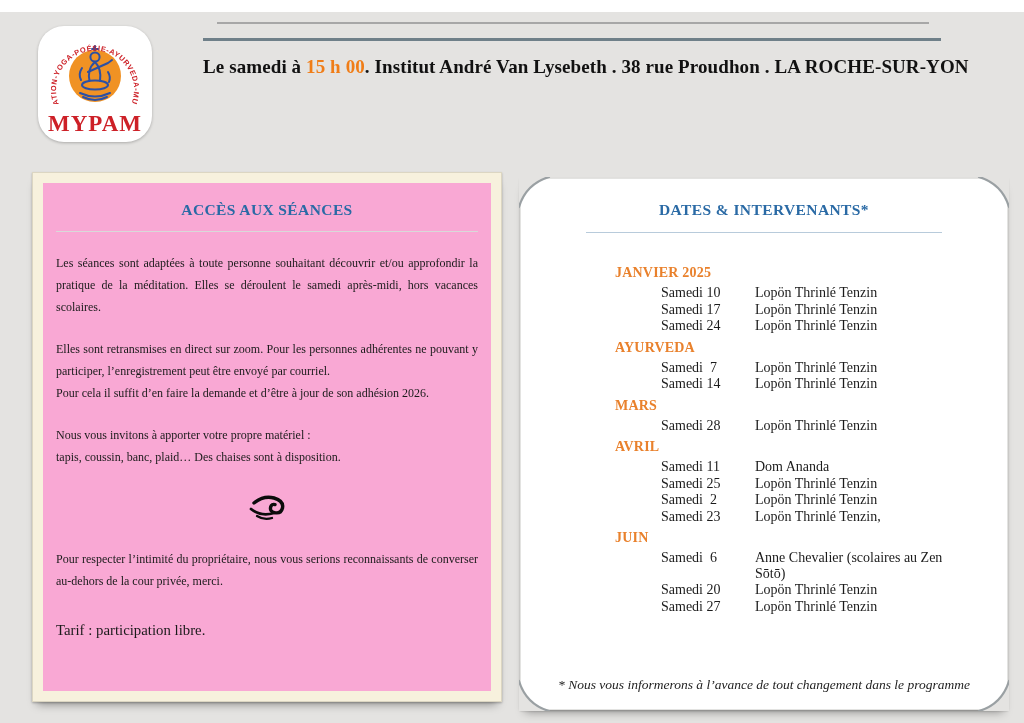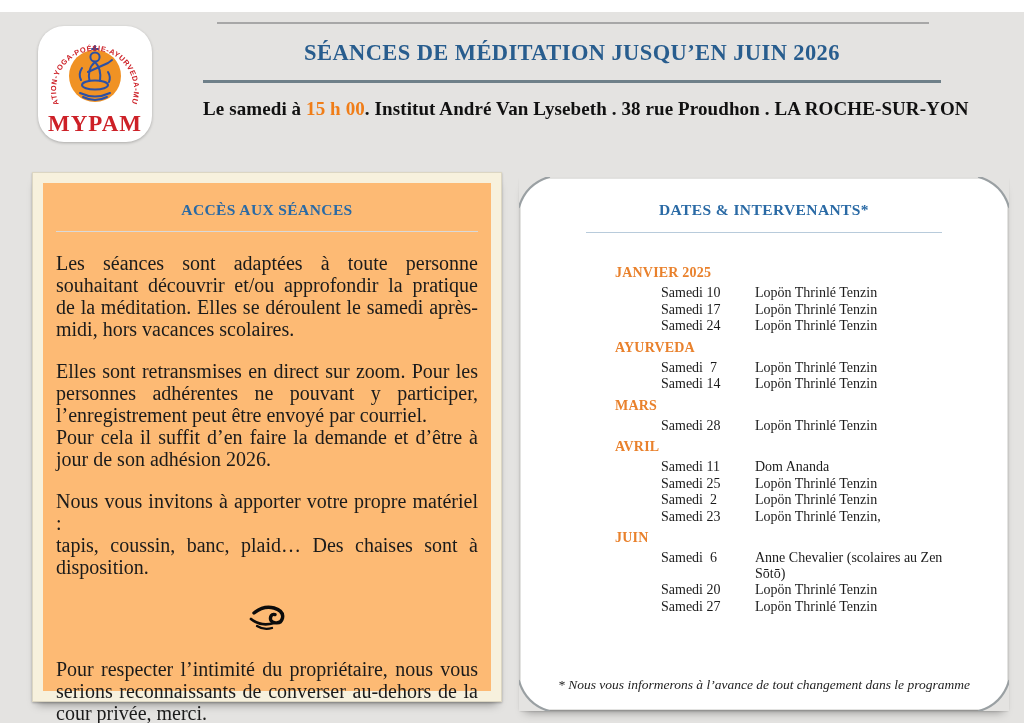--- a/index.html
+++ b/index.html
@@ -29,30 +29,30 @@
   }
   .subtitle .time{color:#f07d17;}
   
   .card-left{
     position:absolute;left:32px;top:172px;width:470px;height:530px;
     background:#f7f1dd;padding:10px;box-sizing:border-box;
     box-shadow:0 1px 2px rgba(0,0,0,.25),0 7px 9px -5px rgba(0,0,0,.40);
     border:1px solid #dcd6c2;
   }
   .card-left-inner{
-    background:#fdba74;width:100%;height:100%;box-sizing:border-box;
+    background:#f9a8d4;width:100%;height:100%;box-sizing:border-box;
     padding:14px 11px 10px 11px;
   }
   .panel-heading{
     margin:4px 0 0 0;text-align:center;font-size:15.5px;font-weight:bold;
     color:#2a6aa5;letter-spacing:.4px;
   }
   .hline-left{height:1px;background:#d9d9d9;margin:12px 2px 0 2px;}
   .para{
-    margin:20px 2px 0 2px;font-size:20px;line-height:22px;
+    margin:20px 2px 0 2px;font-size:12px;line-height:22px;
     text-align:justify;white-space:pre-line;
   }
   .ornament{ text-align:center;margin:26px 0 10px 0; }
   .tarif{ margin:30px 2px 0 2px;font-size:14.8px; }
   .card-right{
     position:absolute;left:520px;top:178px;width:488px;height:532px;
     background:#ffffff;box-sizing:border-box;border:1px solid #e3e3e1;
     box-shadow:0 1px 2px rgba(0,0,0,.22),0 7px 9px -5px rgba(0,0,0,.38);
   }
   .card-right-inner{
@@ -104,21 +104,20 @@
     </g>
     <text font-size="7.4" font-weight="bold" fill="#cd2027" letter-spacing="0.6" font-family="Liberation Sans, DejaVu Sans, sans-serif">
       <textPath href="#circTextPath" startOffset="50%" text-anchor="middle">MÉDITATION-YOGA-POÉSIE-AYURVEDA-MUSIQUE</textPath>
     </text>
     <text x="57" y="105" text-anchor="middle" font-size="23" font-weight="bold" fill="#cd2027" letter-spacing="1" font-family="Liberation Serif, DejaVu Serif, serif">MYPAM</text>
   </svg>
 </div>
 
 <div class="header-col">
   <div class="rule-top"></div>
-  <h1 class="page-title">SÉANCES DE MÉDITATION JUSQU’EN JUIN 2026</h1>
   <div class="rule-mid"></div>
   <p class="subtitle"><span>Le samedi à </span><span class="time">15 h 00</span><span>. Institut André Van Lysebeth . 38 rue Proudhon . LA ROCHE-SUR-YON</span></p>
 </div>
 
 <section class="card-left">
   <div class="card-left-inner">
     <h2 class="panel-heading">ACCÈS AUX SÉANCES</h2>
     <div class="hline-left"></div>
     <div id="paras-before">
         <p class="para">Les séances sont adaptées à toute personne souhaitant découvrir et/ou approfondir la pratique de la méditation. Elles se déroulent le samedi après-midi, hors vacances scolaires.</p>

